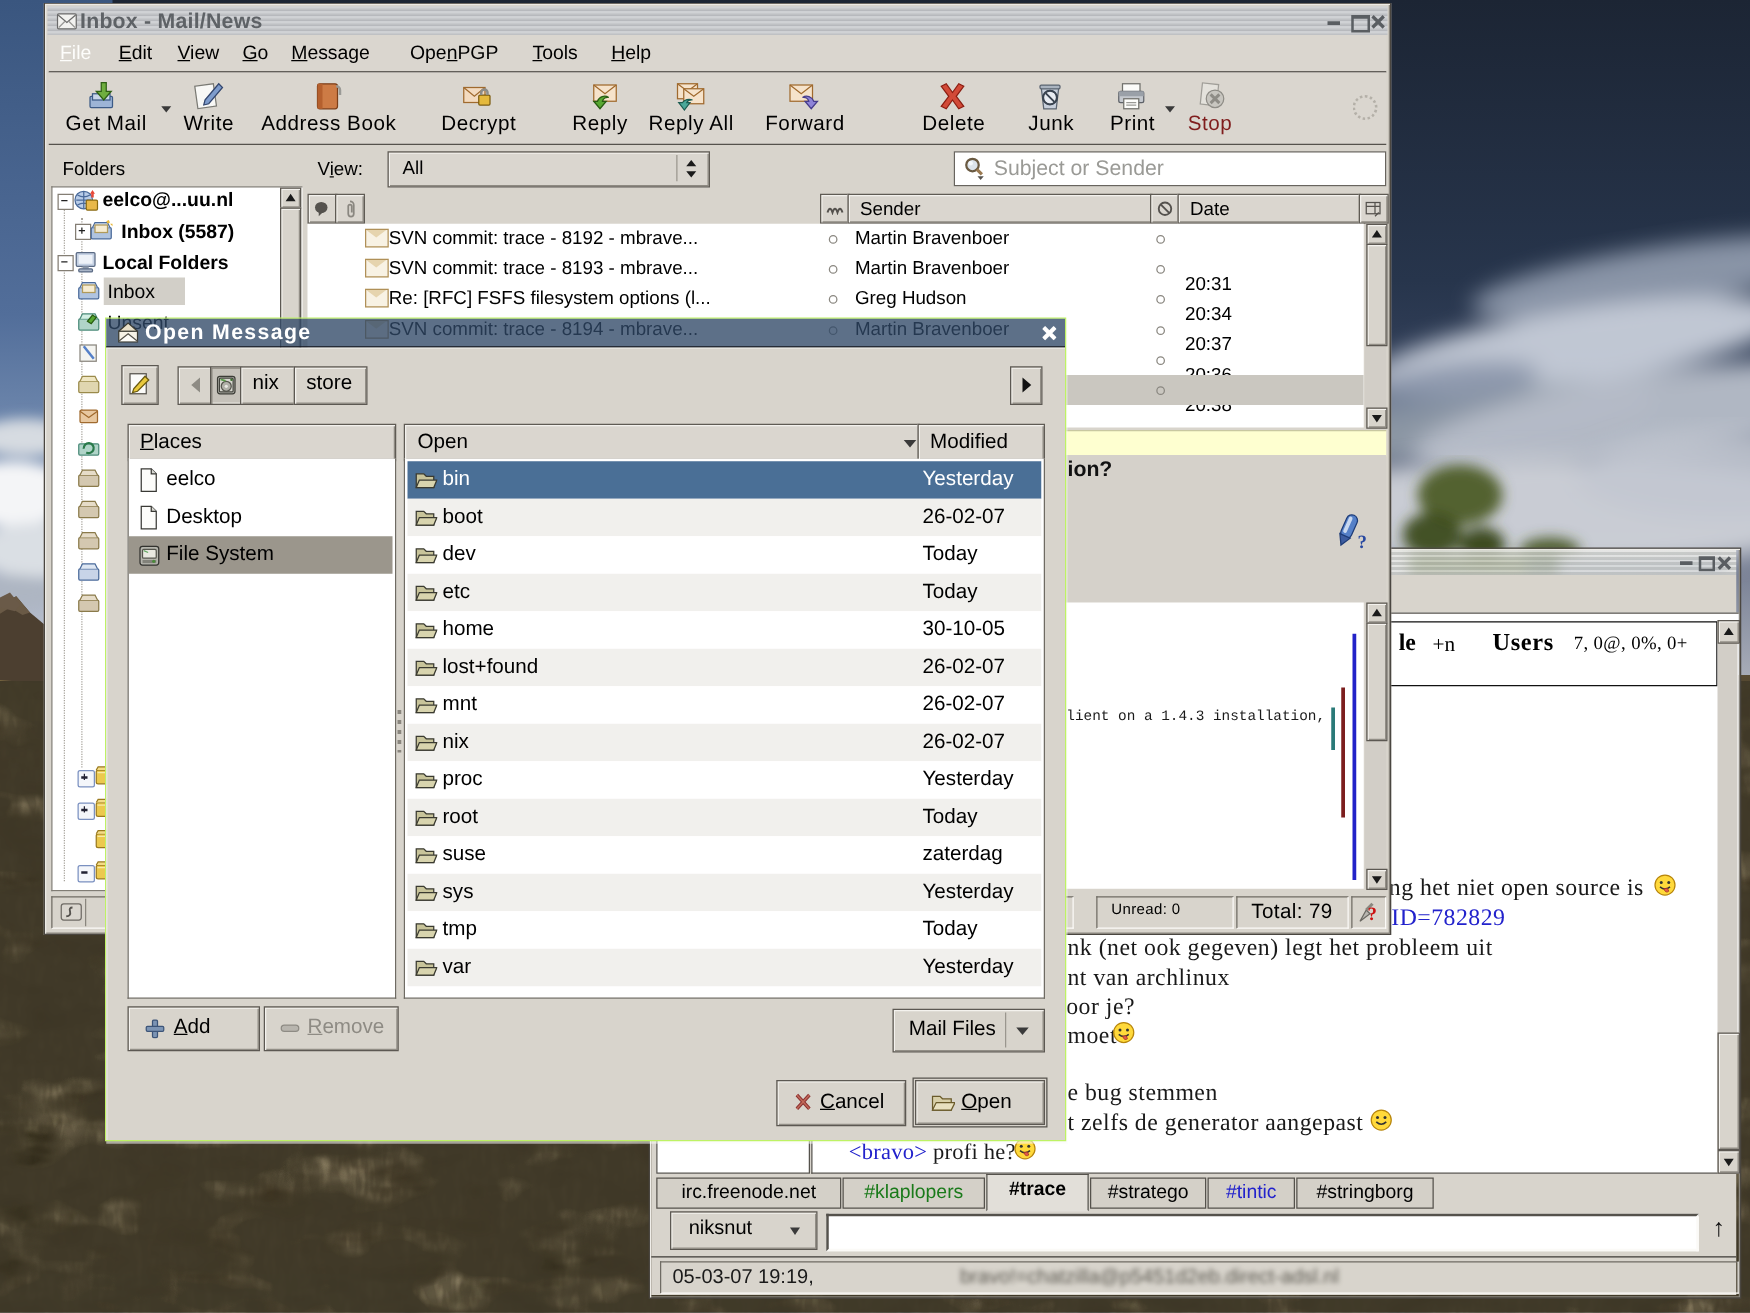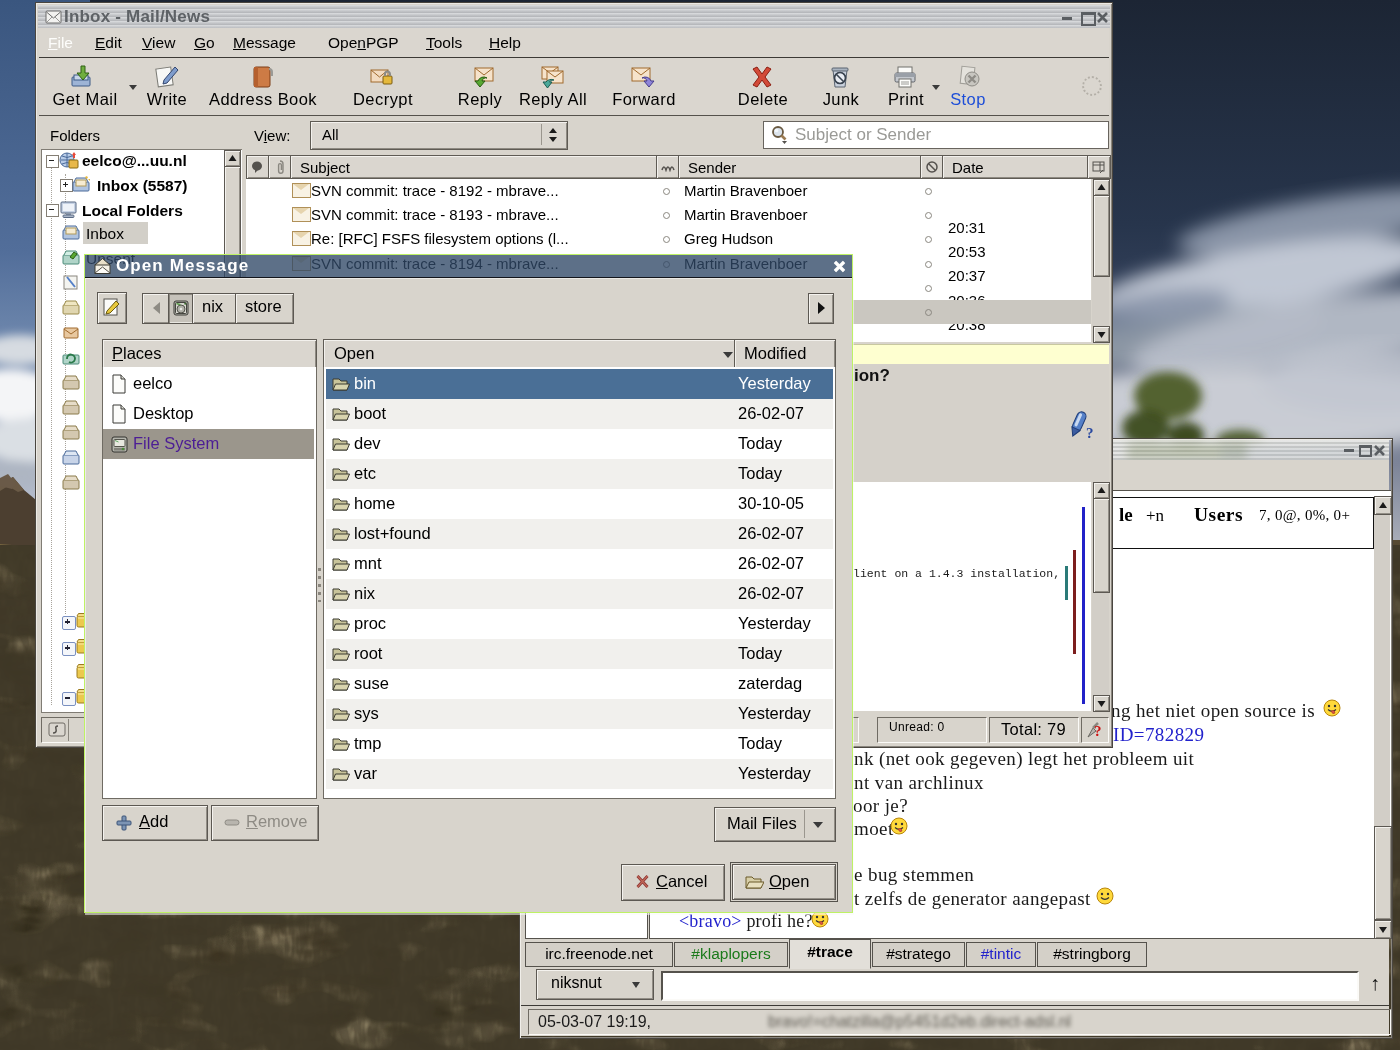--- a/index.html
+++ b/index.html
@@ -306,21 +306,21 @@
             <rect x="7" y="15" width="12" height="8" fill="#fdfdfb" stroke="#70706c"></rect>
             <path d="M9,18 h8 M9,20 h8" stroke="#9a9a96"></path>
           </svg></div>
     <div class="ab tbl" style="left:802px;">Print</div>
     <div class="ab" style="left:893px;top:27px;width:0;height:0;border:4px solid transparent;border-top:5px solid #3a3a3a;"></div>
     <div class="ab tbi" style="left:917px;"><svg width="26" height="26" viewBox="0 0 26 26">
             <rect x="5" y="3" width="13" height="17" fill="#e4e2dc" stroke="#a09e98" transform="rotate(6 12 12)"></rect>
             <circle cx="16" cy="15" r="7" fill="#c8c6c0" stroke="#8e8c86"></circle>
             <path d="M12.5,11.5 L19.5,18.5 M19.5,11.5 L12.5,18.5" stroke="#8e8c86" stroke-width="2.4"></path>
           </svg></div>
-    <div class="ab tbl" style="left:864px;color:#1d4ed8;">Stop</div>
+    <div class="ab tbl" style="left:864px;color:#7f1d1d;">Stop</div>
     <div class="ab" style="left:1043px;top:18px;width:16px;height:16px;border:2px dotted #b4b0a8;border-radius:50%;"></div>
   </div>
 
   <div class="ab" style="left:5px;top:113px;width:200px;height:595px;">
     <div class="ab t15" style="left:0;top:7px;width:200px;height:26px;">
           <span style="position:absolute;left:9px;top:4px;">Folders</span>
         </div>
     <div class="ab" style="left:0;top:33px;width:200px;height:562px;background:#fff;border:1px solid #807c74;border-right:none;">
 
       <div id="tree" style="position:absolute;left:0;top:0;width:182px;height:561px;overflow:hidden;">
@@ -478,23 +478,20 @@
             <svg class="ab" style="left:4px;top:4px" width="14" height="14">
               <ellipse cx="6" cy="6" rx="5" ry="4.5" fill="#55524e"></ellipse>
               <path d="M4,9 L4,13 L8,9 Z" fill="#55524e"></path>
             </svg>
           </div>
       <div class="hdr ab" style="left:22px;top:0;width:22px;height:22px;">
             <svg class="ab" style="left:5px;top:3px" width="12" height="16" viewBox="0 0 12 16">
               <path d="M6,2 a3,3 0 0 1 3,3 v7 a2.2,2.2 0 0 1 -4.4,0 v-6 a1.4,1.4 0 0 1 2.8,0 v5" fill="none" stroke="#8a8780" stroke-width="1.4"></path>
             </svg>
           </div>
-      <div class="hdr ab t15" style="left:44px;top:0;width:366px;height:22px;">
-            <span class="ab" style="left:9px;top:3px;">Subject</span>
-          </div>
       <div class="hdr ab" style="left:410px;top:0;width:22px;height:22px;">
             <svg class="ab" style="left:3px;top:6px" width="16" height="10">
               <path d="M2,8 q2,-6 4,0 q2,-6 4,0 q2,-6 4,0" fill="none" stroke="#55524e" stroke-width="1.6"></path>
             </svg>
           </div>
       <div class="hdr ab t15" style="left:432px;top:0;width:242px;height:22px;">
             <span class="ab" style="left:9px;top:3px;">Sender</span>
           </div>
       <div class="hdr ab" style="left:674px;top:0;width:22px;height:22px;">
             <svg class="ab" style="left:4px;top:4px" width="14" height="14">
@@ -522,21 +519,21 @@
             <span class="mse">Martin Bravenboer</span>
             <span class="md2"></span>
             <span class="mda">20:31</span>
           </div>
       <div class="mr" style="top:24px;">
             <span class="mi"></span>
             <span class="ms">SVN commit: trace - 8193 - mbrave...</span>
             <span class="md1"></span>
             <span class="mse">Martin Bravenboer</span>
             <span class="md2"></span>
-            <span class="mda">20:53</span>
+            <span class="mda">20:34</span>
           </div>
       <div class="mr" style="top:48px;">
             <span class="mi"></span>
             <span class="ms">Re: [RFC] FSFS filesystem options (l...</span>
             <span class="md1"></span>
             <span class="mse">Greg Hudson</span>
             <span class="md2"></span>
             <span class="mda">20:37</span>
           </div>
       <div class="mr" style="top:73px;">
@@ -691,21 +688,21 @@
             </svg>
             <span class="ab" style="left:30px;top:5px;">eelco</span>
           </div>
       <div class="ab" style="left:0;top:32px;width:211px;height:30px;">
             <svg class="ab" style="left:8px;top:5px" width="16" height="20" viewBox="0 0 16 20">
               <path d="M2,1 L10,1 L14,5 L14,19 L2,19 Z" fill="#fcfcfa" stroke="#3a3a36"></path>
               <path d="M10,1 L10,5 L14,5" fill="#d8d8d2" stroke="#3a3a36"></path>
             </svg>
             <span class="ab" style="left:30px;top:5px;">Desktop</span>
           </div>
-      <div class="ab" style="left:0;top:62px;width:211px;height:30px;background:#9b968c;color:#4c1d95;">
+      <div class="ab" style="left:0;top:62px;width:211px;height:30px;background:#9b968c;color:#000000;">
             <svg class="ab" style="left:8px;top:7px" width="17" height="17" viewBox="0 0 17 17">
               <rect x="1" y="1" width="15" height="15" rx="2" fill="#b4b4ac" stroke="#32322e"></rect>
               <rect x="3" y="3.5" width="11" height="7" rx="1" fill="#e8e8e0" stroke="#55554d"></rect>
               <rect x="3" y="12" width="11" height="2.5" fill="#82827a"></rect>
               <circle cx="12" cy="13" r="1.3" fill="#4a8a3a"></circle>
               <path d="M4,4.5 l3.5,1.5" stroke="#66aa66"></path>
             </svg>
             <span class="ab" style="left:30px;top:5px;">File System</span>
           </div>
     </div>

